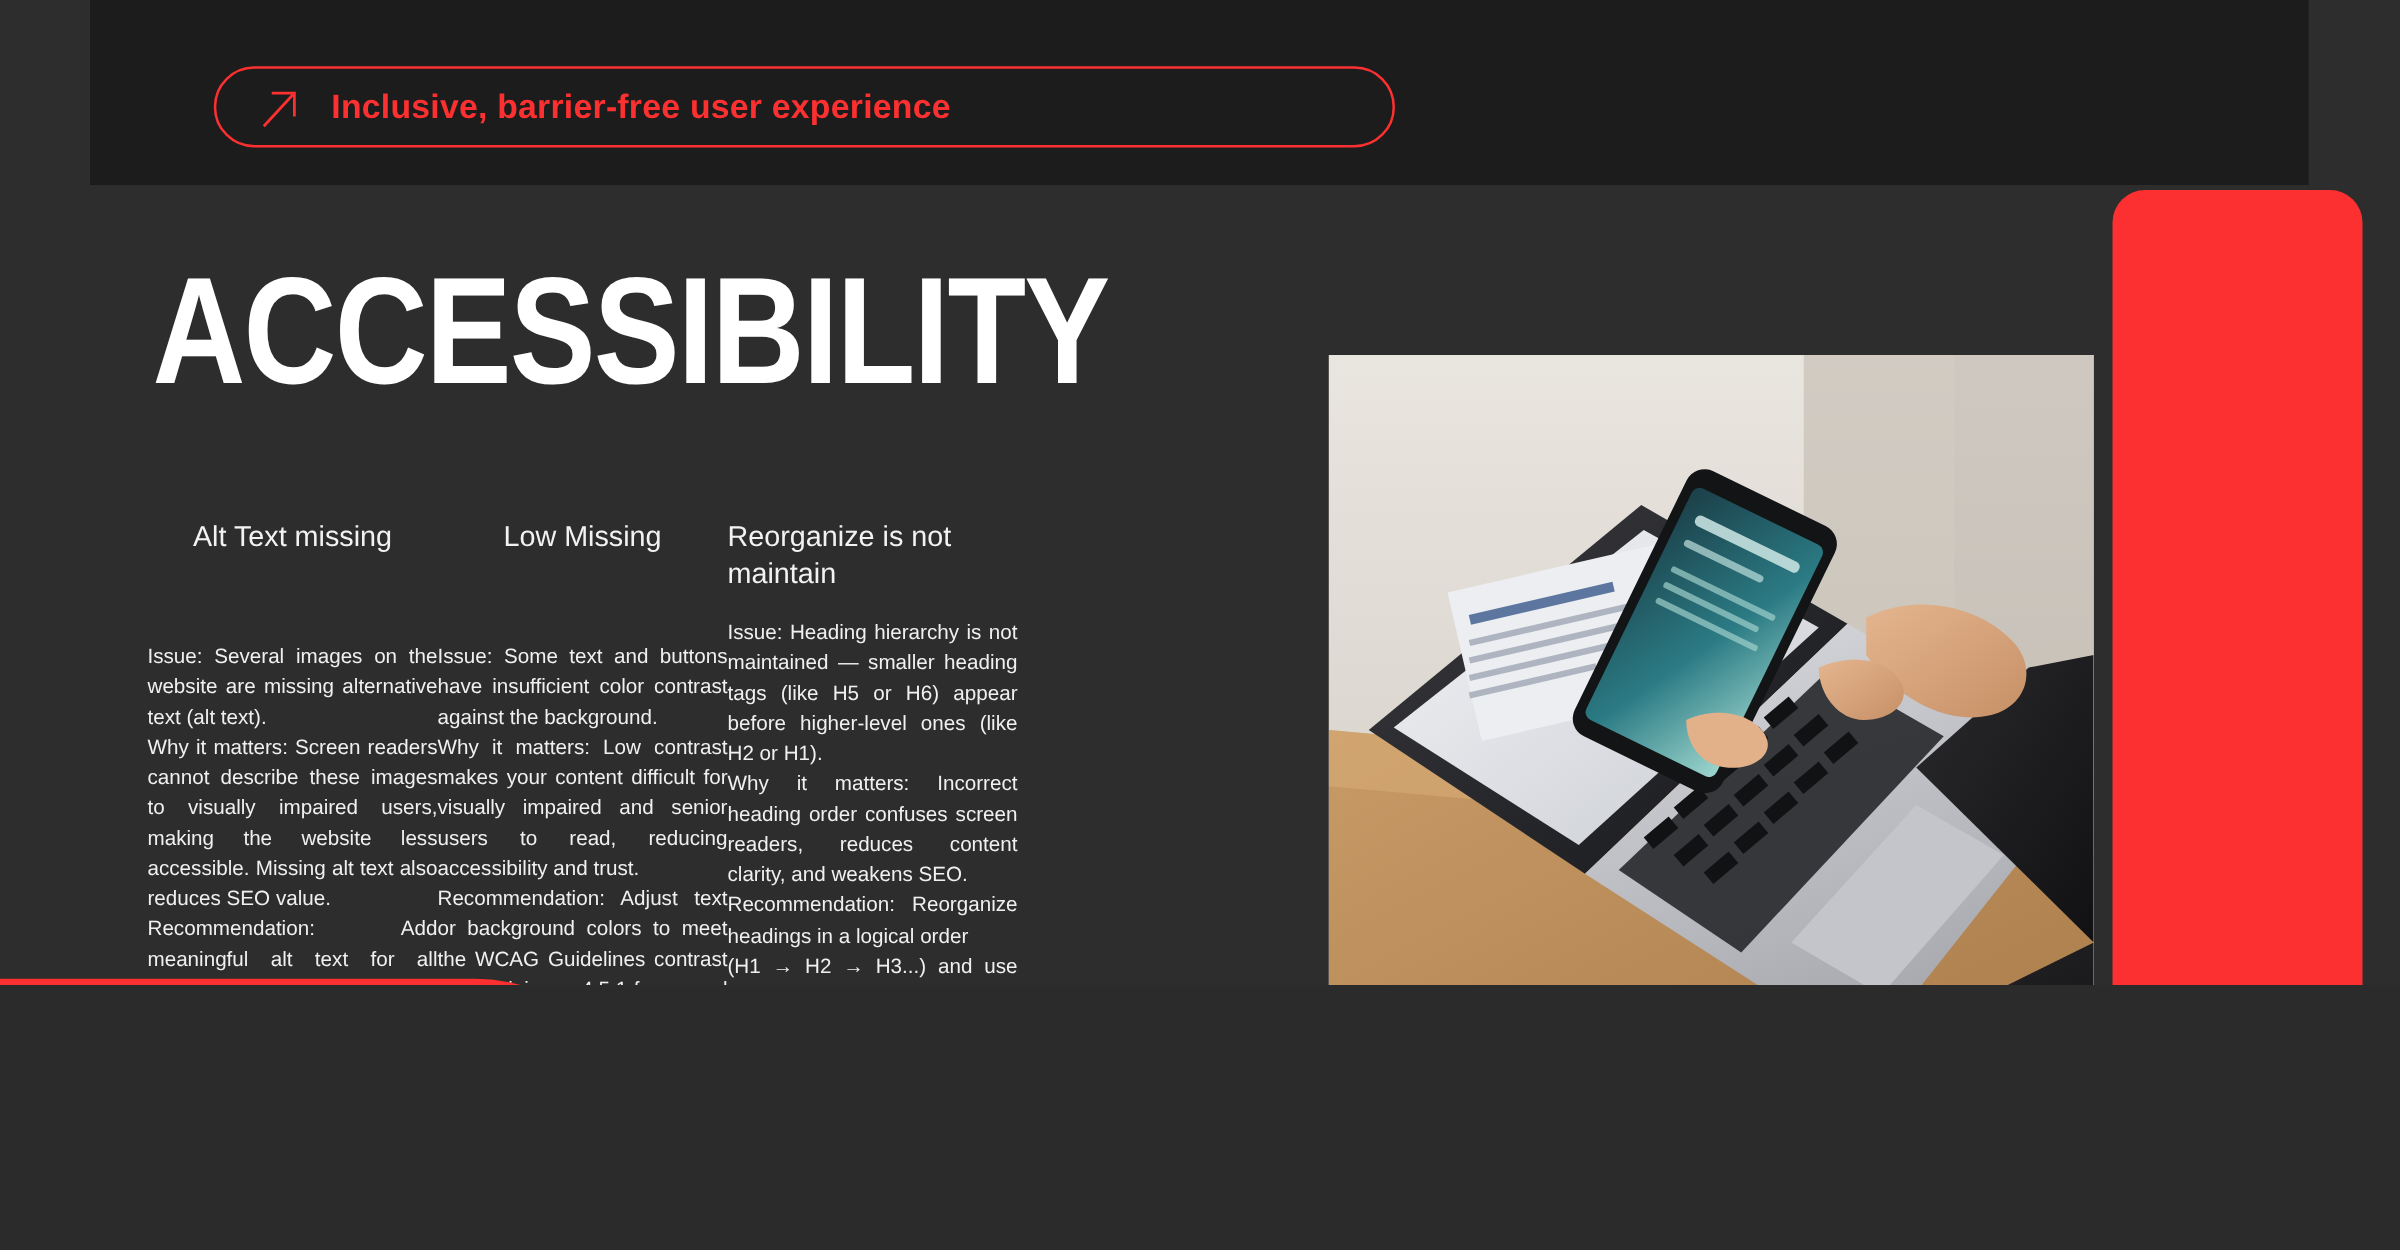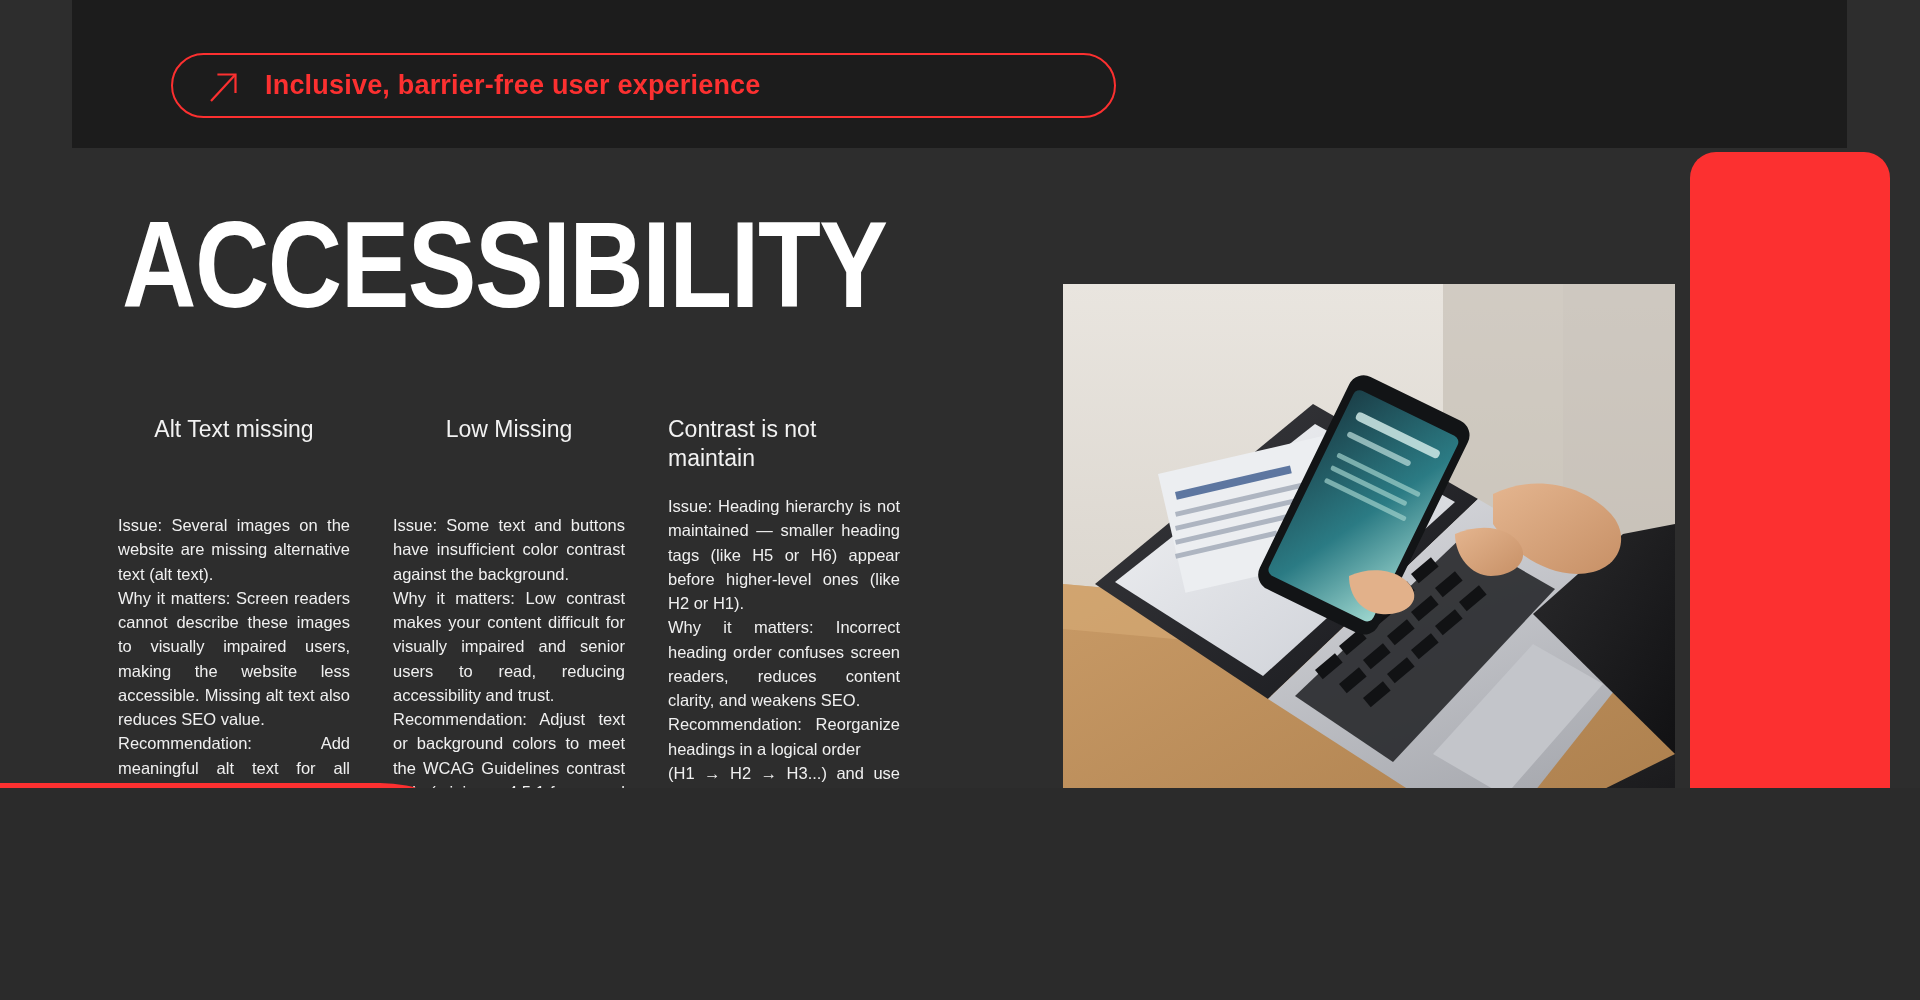--- a/index.html
+++ b/index.html
@@ -97,21 +97,20 @@
     transform-origin: left top;
   }
 
   
   .columns {
     position: absolute;
     left: 118px;
     top: 415px;
     width: 850px;
     display: flex;
-    gap: 43px;
   }
   .col {
     width: 232px;
     flex: 0 0 232px;
   }
   .col-title {
     color: #f2f2f2;
     font-size: 23px;
     line-height: 1.25;
     font-weight: 400;
@@ -171,21 +170,21 @@
     </div>
 
     <div class="col">
       <div class="col-title center">Low Missing</div>
       <div class="col-body">Issue: Some text and buttons have insufficient color contrast against the background.
  Why it matters: Low contrast makes your content difficult for visually impaired and senior users to read, reducing accessibility and trust.
  Recommendation: Adjust text or background colors to meet the WCAG Guidelines contrast ratio (minimum 4.5:1 for normal text).</div>
     </div>
 
     <div class="col">
-      <div class="col-title left">Contrast is not maintain</div>
+      <div class="col-title left">Reorganize is not maintain</div>
       <div class="col-body c3">Issue: Heading hierarchy is not maintained — smaller heading tags (like H5 or H6) appear before higher-level ones (like H2 or H1).
  Why it matters: Incorrect heading order confuses screen readers, reduces content clarity, and weakens SEO.
  Recommendation: Reorganize headings in a logical order
 (H1 → H2 → H3...) and use CSS for visual styling instead of incorrect heading tags.</div>
     </div>
 
   </div>
 
   <div class="photo">
     <svg viewBox="0 0 612 620" preserveAspectRatio="xMidYMid slice">

